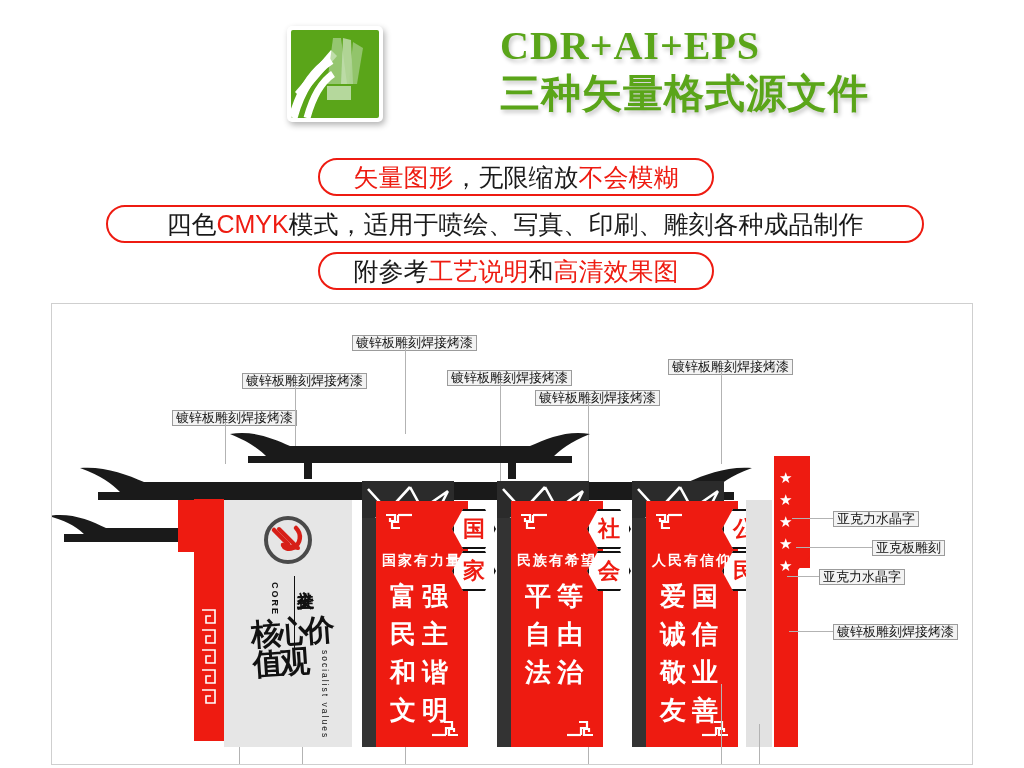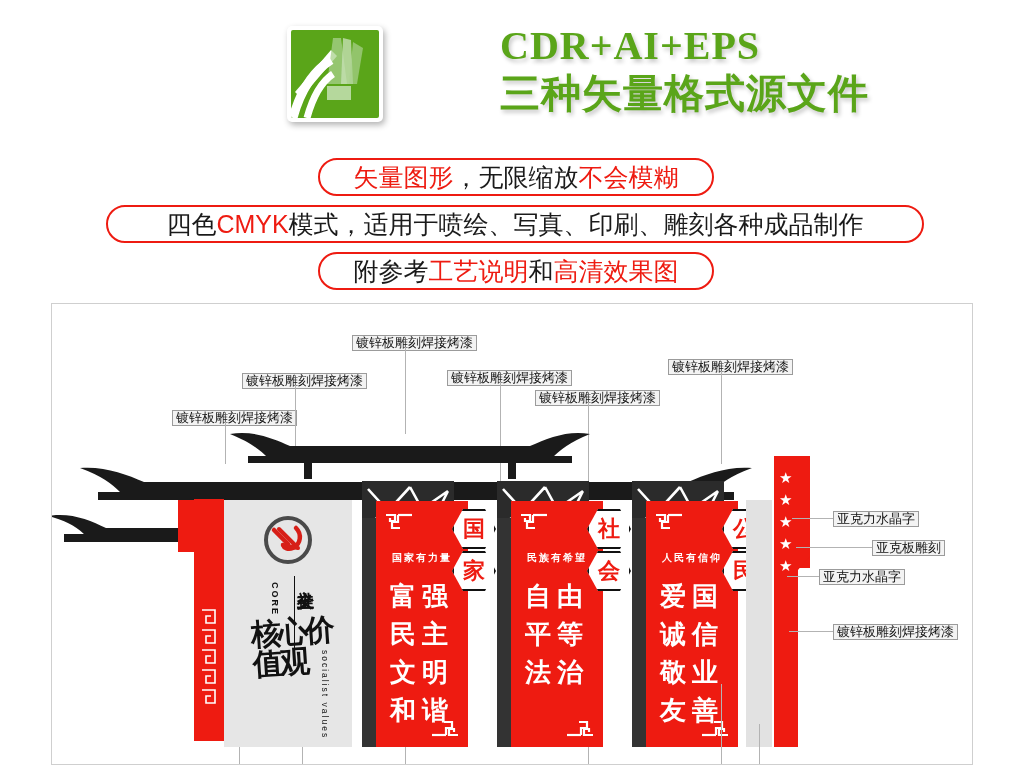--- a/index.html
+++ b/index.html
@@ -44,21 +44,21 @@
         font-family:"DejaVu Sans",sans-serif;}
 
   
   .blk{position:absolute;background:#1a1a1a;}
   .red{position:absolute;background:#ee1b11;}
   .gry{position:absolute;background:#e2e2e2;}
   .dkgry{position:absolute;background:#333333;}
 
   
   .pillar{position:absolute;background:#ee1b11;color:#fff;text-align:center;}
-  .pillar .sub{position:absolute;left:0;right:0;top:52px;font-size:10px;font-weight:bold;
+  .pillar .sub{position:absolute;left:0;right:0;top:52px;font-size:14px;font-weight:bold;
                letter-spacing:2px;line-height:1;}
   .pillar .words{position:absolute;left:0;right:0;top:76px;}
   .pillar .w{font-size:26px;font-weight:bold;line-height:38px;letter-spacing:6px;
              font-family:"DejaVu Sans",sans-serif;}
   .corner{position:absolute;width:30px;height:24px;}
   .corner svg{display:block;}
 
   .hexwrap{position:absolute;width:44px;}
   .hex{position:relative;width:44px;height:40px;}
   .hex .shape{position:absolute;inset:0;background:#fff;border:2px solid #111;box-sizing:border-box;
@@ -207,22 +207,22 @@
             <g stroke="#ffffff" stroke-width="2.6" fill="none">
               <path d="M6 8 L26 30 L4 44 M26 30 L48 6 M48 6 L60 28 L40 46 M60 28 L86 10 M86 10 L74 34 L88 52 M40 46 L20 60 M4 44 L14 66 M14 66 L34 58 M34 58 L52 72 M74 34 L58 50 L70 70 M6 80 L24 92 L6 106 M24 92 L44 84 M44 84 L62 98 M62 98 L84 86 M44 120 L24 132 M6 140 L26 150 M26 150 L48 138 M48 138 L70 152 M8 170 L30 180 M30 180 L52 168 M6 200 L28 212 M28 212 L50 200 M8 232 L30 244 M30 244 L52 232"></path>
             </g>
           </svg></div>
         <div class="dkgry" style="position: absolute; left: 310px; top: 214px; width: 20px; height: 229px;"></div>
         <div class="pillar" style="left: 324px; top: 197px; width: 92px; height: 246px;">
           <div class="sub">国家有力量</div>
           <div class="words">
             <div class="w">富强</div>
             <div class="w">民主</div>
+            <div class="w">和谐</div>
             <div class="w">文明</div>
-            <div class="w">和谐</div>
           </div>
           <div class="corner" style="left: 8px; top: 10px;">
             <svg width="30" height="24">
               <g fill="none" stroke="#fff" stroke-width="2.2">
                 <path d="M2 4 h9 v6 h-5 v-3"></path>
                 <path d="M14 4 h14"></path>
                 <path d="M14 4 v7 h-6 v6 h8"></path>
               </g>
             </svg>
           </div>
@@ -249,22 +249,22 @@
         <div style="position: absolute; left: 445px; top: 177px; width: 92px; height: 266px;"><svg width="92" height="266" viewBox="0 0 92 266">
             <rect x="0" y="0" width="92" height="266" fill="#2b2b2b"></rect>
             <g stroke="#ffffff" stroke-width="2.6" fill="none">
               <path d="M6 8 L26 30 L4 44 M26 30 L48 6 M48 6 L60 28 L40 46 M60 28 L86 10 M86 10 L74 34 L88 52 M40 46 L20 60 M4 44 L14 66 M14 66 L34 58 M34 58 L52 72 M74 34 L58 50 L70 70 M6 80 L24 92 L6 106 M24 92 L44 84 M44 84 L62 98 M62 98 L84 86 M44 120 L24 132 M6 140 L26 150 M26 150 L48 138 M48 138 L70 152 M8 170 L30 180 M30 180 L52 168 M6 200 L28 212 M28 212 L50 200 M8 232 L30 244 M30 244 L52 232"></path>
             </g>
           </svg></div>
         <div class="dkgry" style="position: absolute; left: 445px; top: 214px; width: 20px; height: 229px;"></div>
         <div class="pillar" style="left: 459px; top: 197px; width: 92px; height: 246px;">
           <div class="sub">民族有希望</div>
           <div class="words">
+            <div class="w">平等</div>
             <div class="w">自由</div>
-            <div class="w">平等</div>
             <div class="w">法治</div>
           </div>
           <div class="corner" style="left: 8px; top: 10px;">
             <svg width="30" height="24">
               <g fill="none" stroke="#fff" stroke-width="2.2">
                 <path d="M2 4 h9 v6 h-5 v-3"></path>
                 <path d="M14 4 h14"></path>
                 <path d="M14 4 v7 h-6 v6 h8"></path>
               </g>
             </svg>

